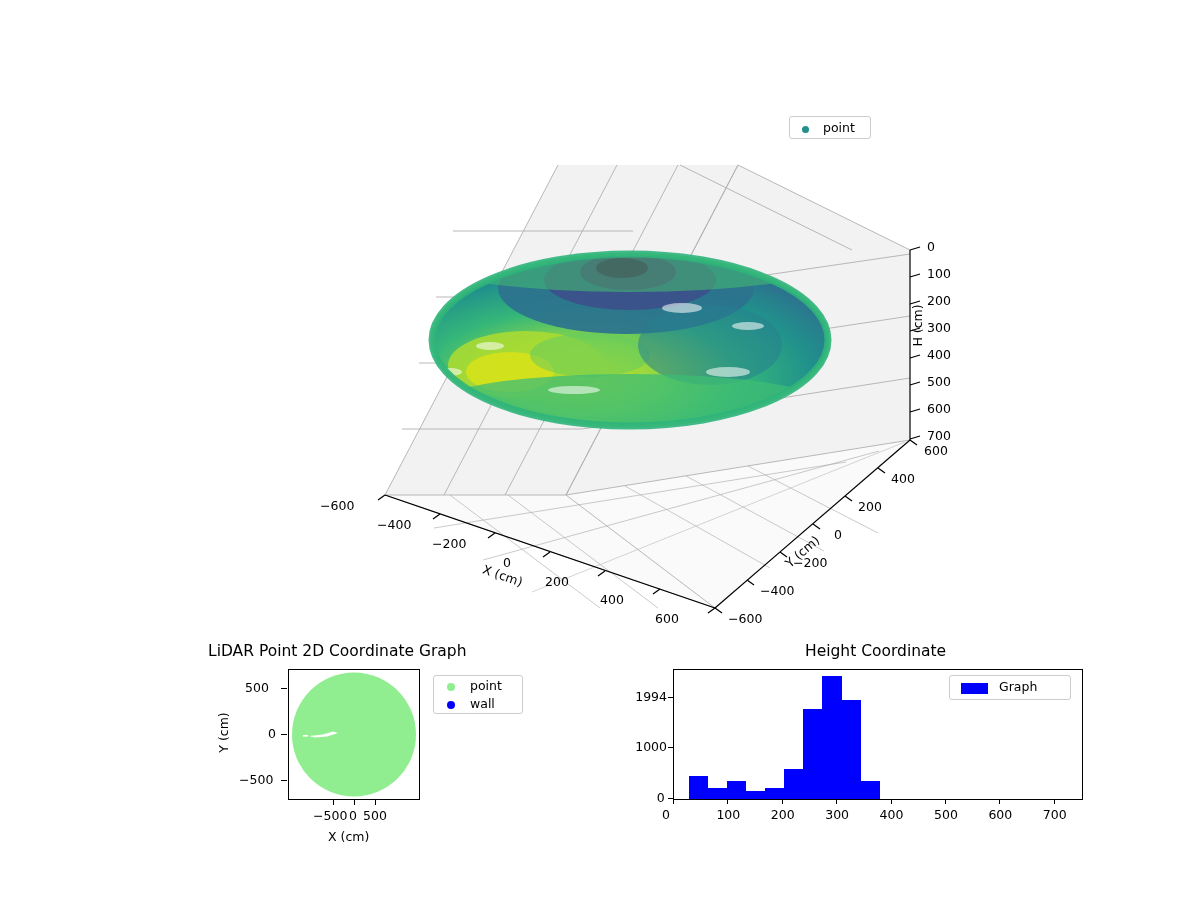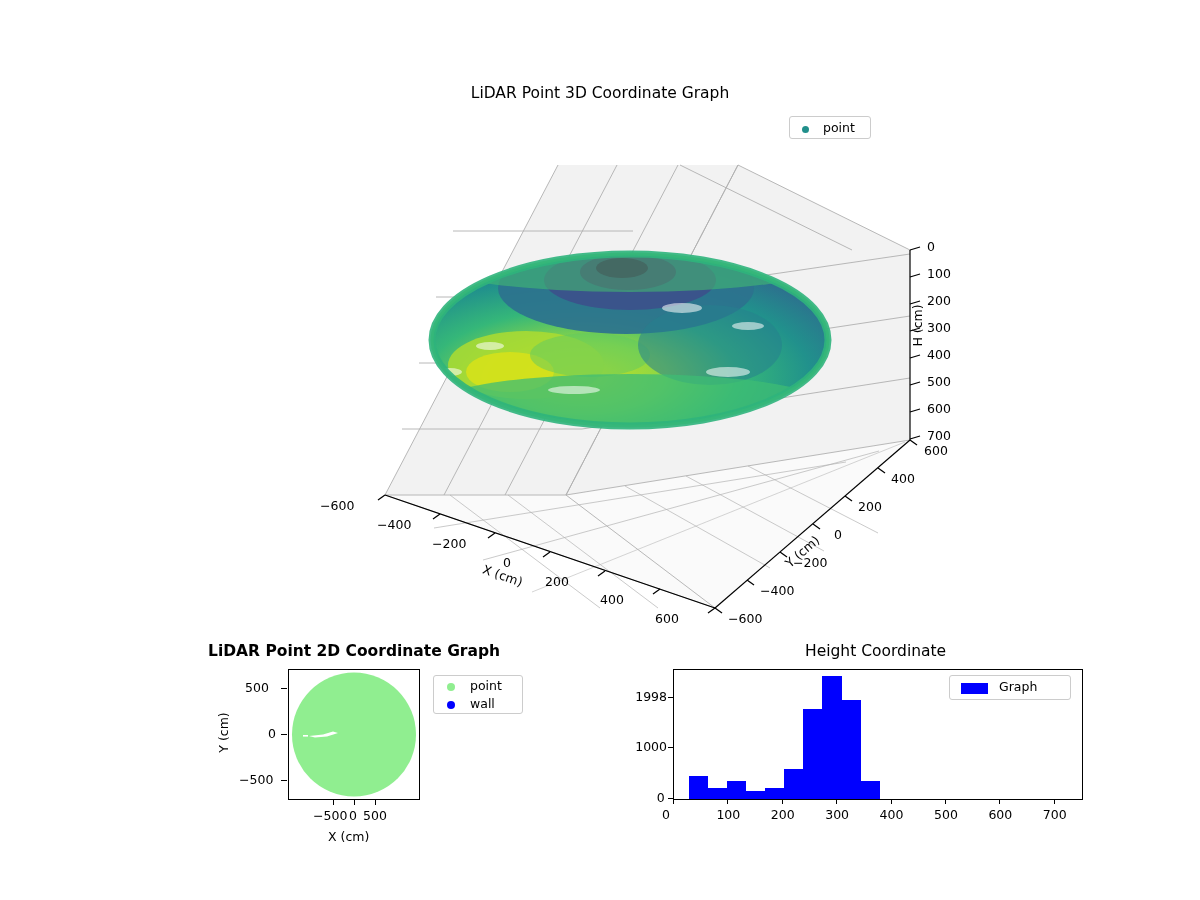--- a/index.html
+++ b/index.html
@@ -92,21 +92,20 @@
   .legendh .lbl { position: absolute; left: 49px; top: 3px; font-size: 12.5px; }
 
   .ticklineV { position: absolute; background: #000; width: 1px; }
   .ticklineH { position: absolute; background: #000; height: 1px; }
 </style>
 </head>
 <body>
 
 <div class="fig">
 
-  <div class="title3d">LiDAR Point 3D Coordinate Graph</div>
 
   <div class="legend3d">
     <span class="dot"></span>
     <span class="lbl">point</span>
   </div>
 
   <div id="ax3d">
     <svg width="620" height="480" viewBox="0 0 620 480">
       <defs>
         <radialGradient id="cloudCenter" cx="50%" cy="50%" r="50%">
@@ -263,21 +262,21 @@
     <div class="tick" style="left:597px;  top:234px;">500</div>
     <div class="tick" style="left:597px;  top:261px;">600</div>
     <div class="tick" style="left:597px;  top:288px;">700</div>
 
     <div class="axlabel" style="left:152px; top:428px; transform:rotate(19deg);">X (cm)</div>
     <div class="axlabel" style="left:452px; top:404px; transform:rotate(-41deg);">Y (cm)</div>
     <div class="axlabel" style="left:566px; top:178px; transform:rotate(-90deg);">H (cm)</div>
   </div>
 
   <div id="ax2d-wrap">
-    <div class="subtitle" style="left:58px; top:12px;font-weight:bold;">LiDAR Point 2D Coordinate Graph</div>
+    <div class="subtitle" style="left:58px; top:12px;">LiDAR Point 2D Coordinate Graph</div>
 
     <div id="ax2d">
       <svg width="130" height="129" viewBox="0 0 130 129">
         <circle cx="65" cy="64.5" r="62" fill="#90ee90"></circle>
         <g fill="#ffffff">
           <path d="M20 66 L34 64.5 L44 61.5 L49 63 L38 66.5 L26 67.5 Z"></path>
           <rect x="14" y="65" width="5" height="1.6"></rect>
         </g>
       </svg>
     </div>
@@ -350,17 +349,17 @@
         <div class="tick" style="left: 314px; top: 177px;">500</div>
         <div class="ticklineV" style="left: 379.4px; top: 169px; height: 5px;"></div>
         <div class="tick" style="left: 368.4px; top: 177px;">600</div>
         <div class="ticklineV" style="left: 433.8px; top: 169px; height: 5px;"></div>
         <div class="tick" style="left: 422.8px; top: 177px;">700</div>
         <div class="ticklineH" style="left: 48px; top: 168px; width: 5px;"></div>
         <div class="tick" style="left: 36.8px; top: 160px;">0</div>
         <div class="ticklineH" style="left: 48px; top: 117.412px; width: 5px;"></div>
         <div class="tick" style="left: 15.2px; top: 109.412px;">1000</div>
         <div class="ticklineH" style="left: 48px; top: 66.8235px; width: 5px;"></div>
-        <div class="tick" style="left: 15.2px; top: 58.8235px;">1998</div>
+        <div class="tick" style="left: 15.2px; top: 58.8235px;">1994</div>
       </div>
   </div>
 
 </div>
 
 </body></html>

